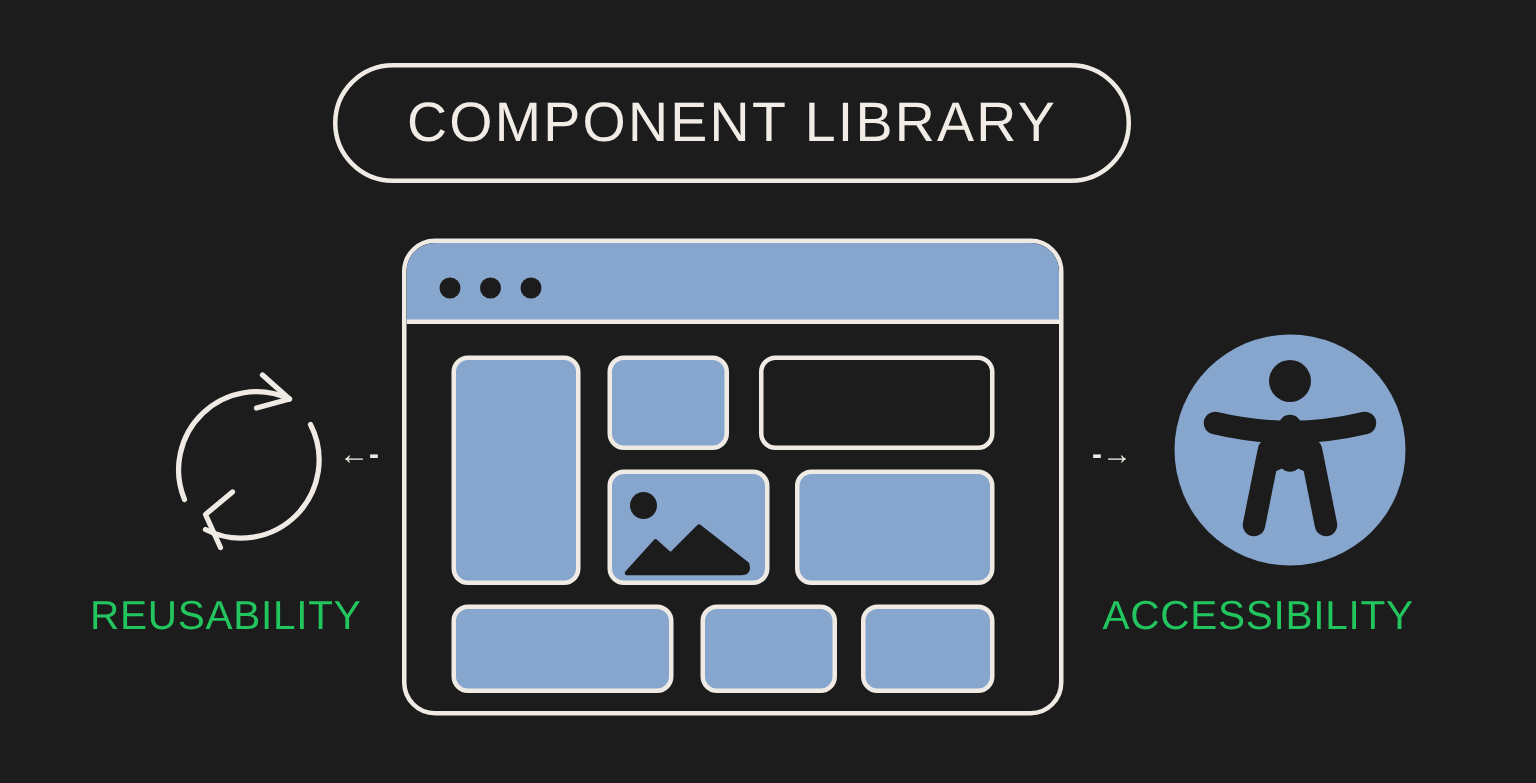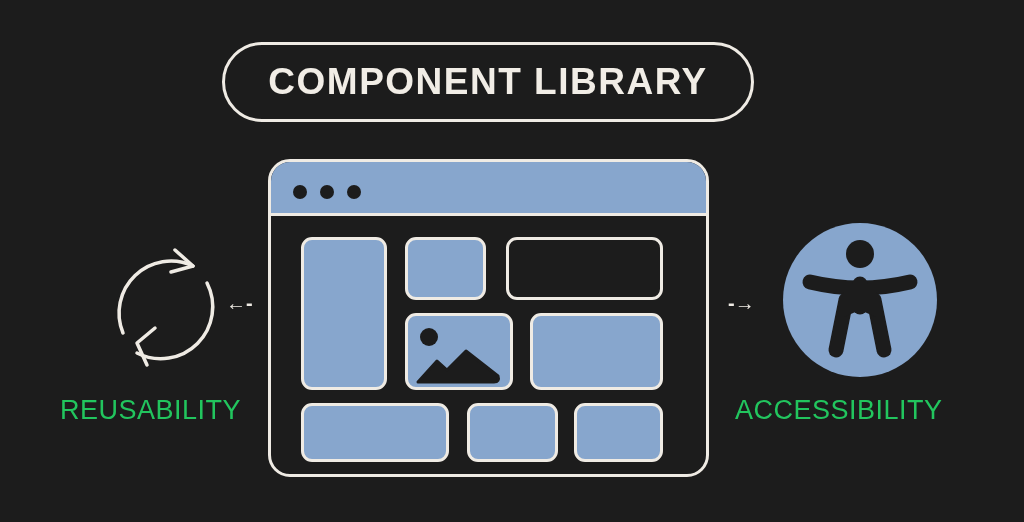--- a/index.html
+++ b/index.html
@@ -6,21 +6,21 @@
     body {
       width: 1024px; height: 522px; background: #1c1c1c; position: relative; overflow: hidden;
       font-family: "Liberation Sans", "DejaVu Sans", sans-serif;
     }
     .title-pill {
       position: absolute; left: 222px; top: 42px; width: 532px; height: 80px;
       border: 3px solid #efebe4; border-radius: 42px; box-sizing: border-box;
       display: flex; align-items: center; justify-content: center;
     }
     .title-pill span {
-      color: #f1ede6; font-weight: 700; font-size: 37px; letter-spacing: 1.5px; text-align: right;
+      color: #f1ede6; font-weight: 400; font-size: 37px; letter-spacing: 1.5px; text-align: right;
     }
     .window {
       position: absolute; left: 268px; top: 159px; width: 441px; height: 318px;
       border: 3px solid #efebe4; border-radius: 22px; box-sizing: border-box; overflow: hidden;
       background: #1c1c1c;
     }
     .titlebar {
       position: absolute; left: 0; top: 0; right: 0; height: 54px; background: #87a6cd;
       border-bottom: 3px solid #efebe4; box-sizing: border-box;
     }

